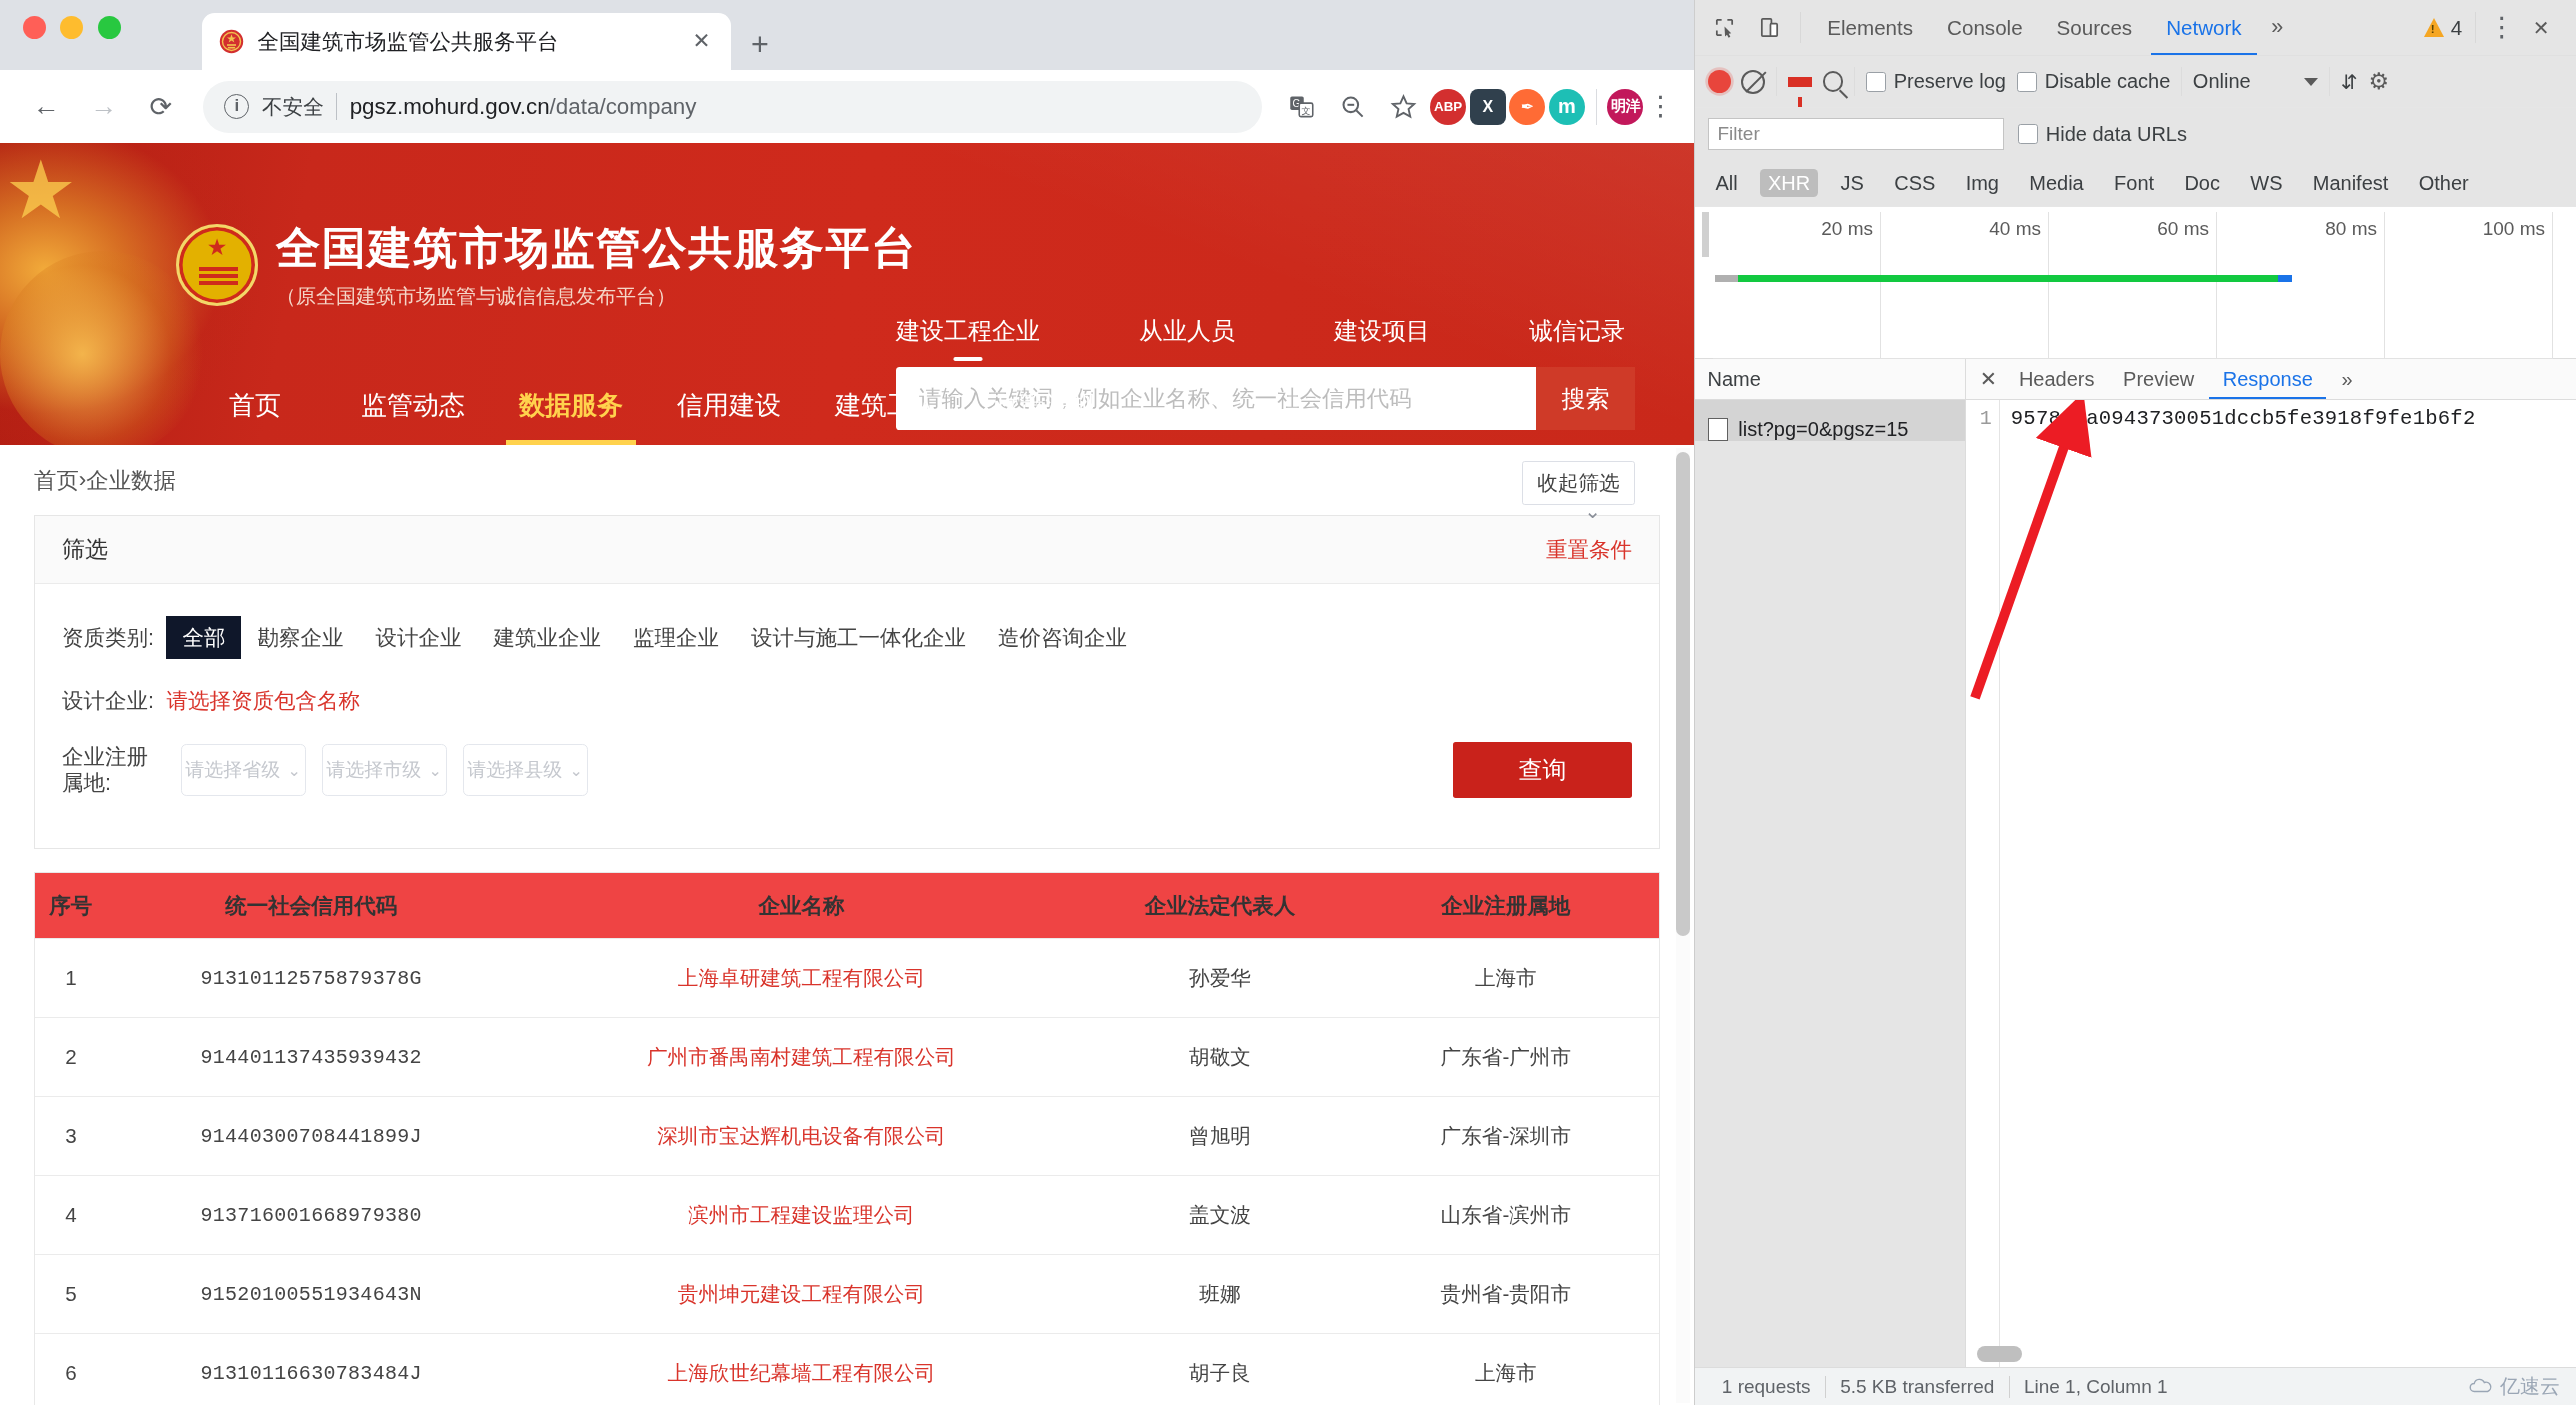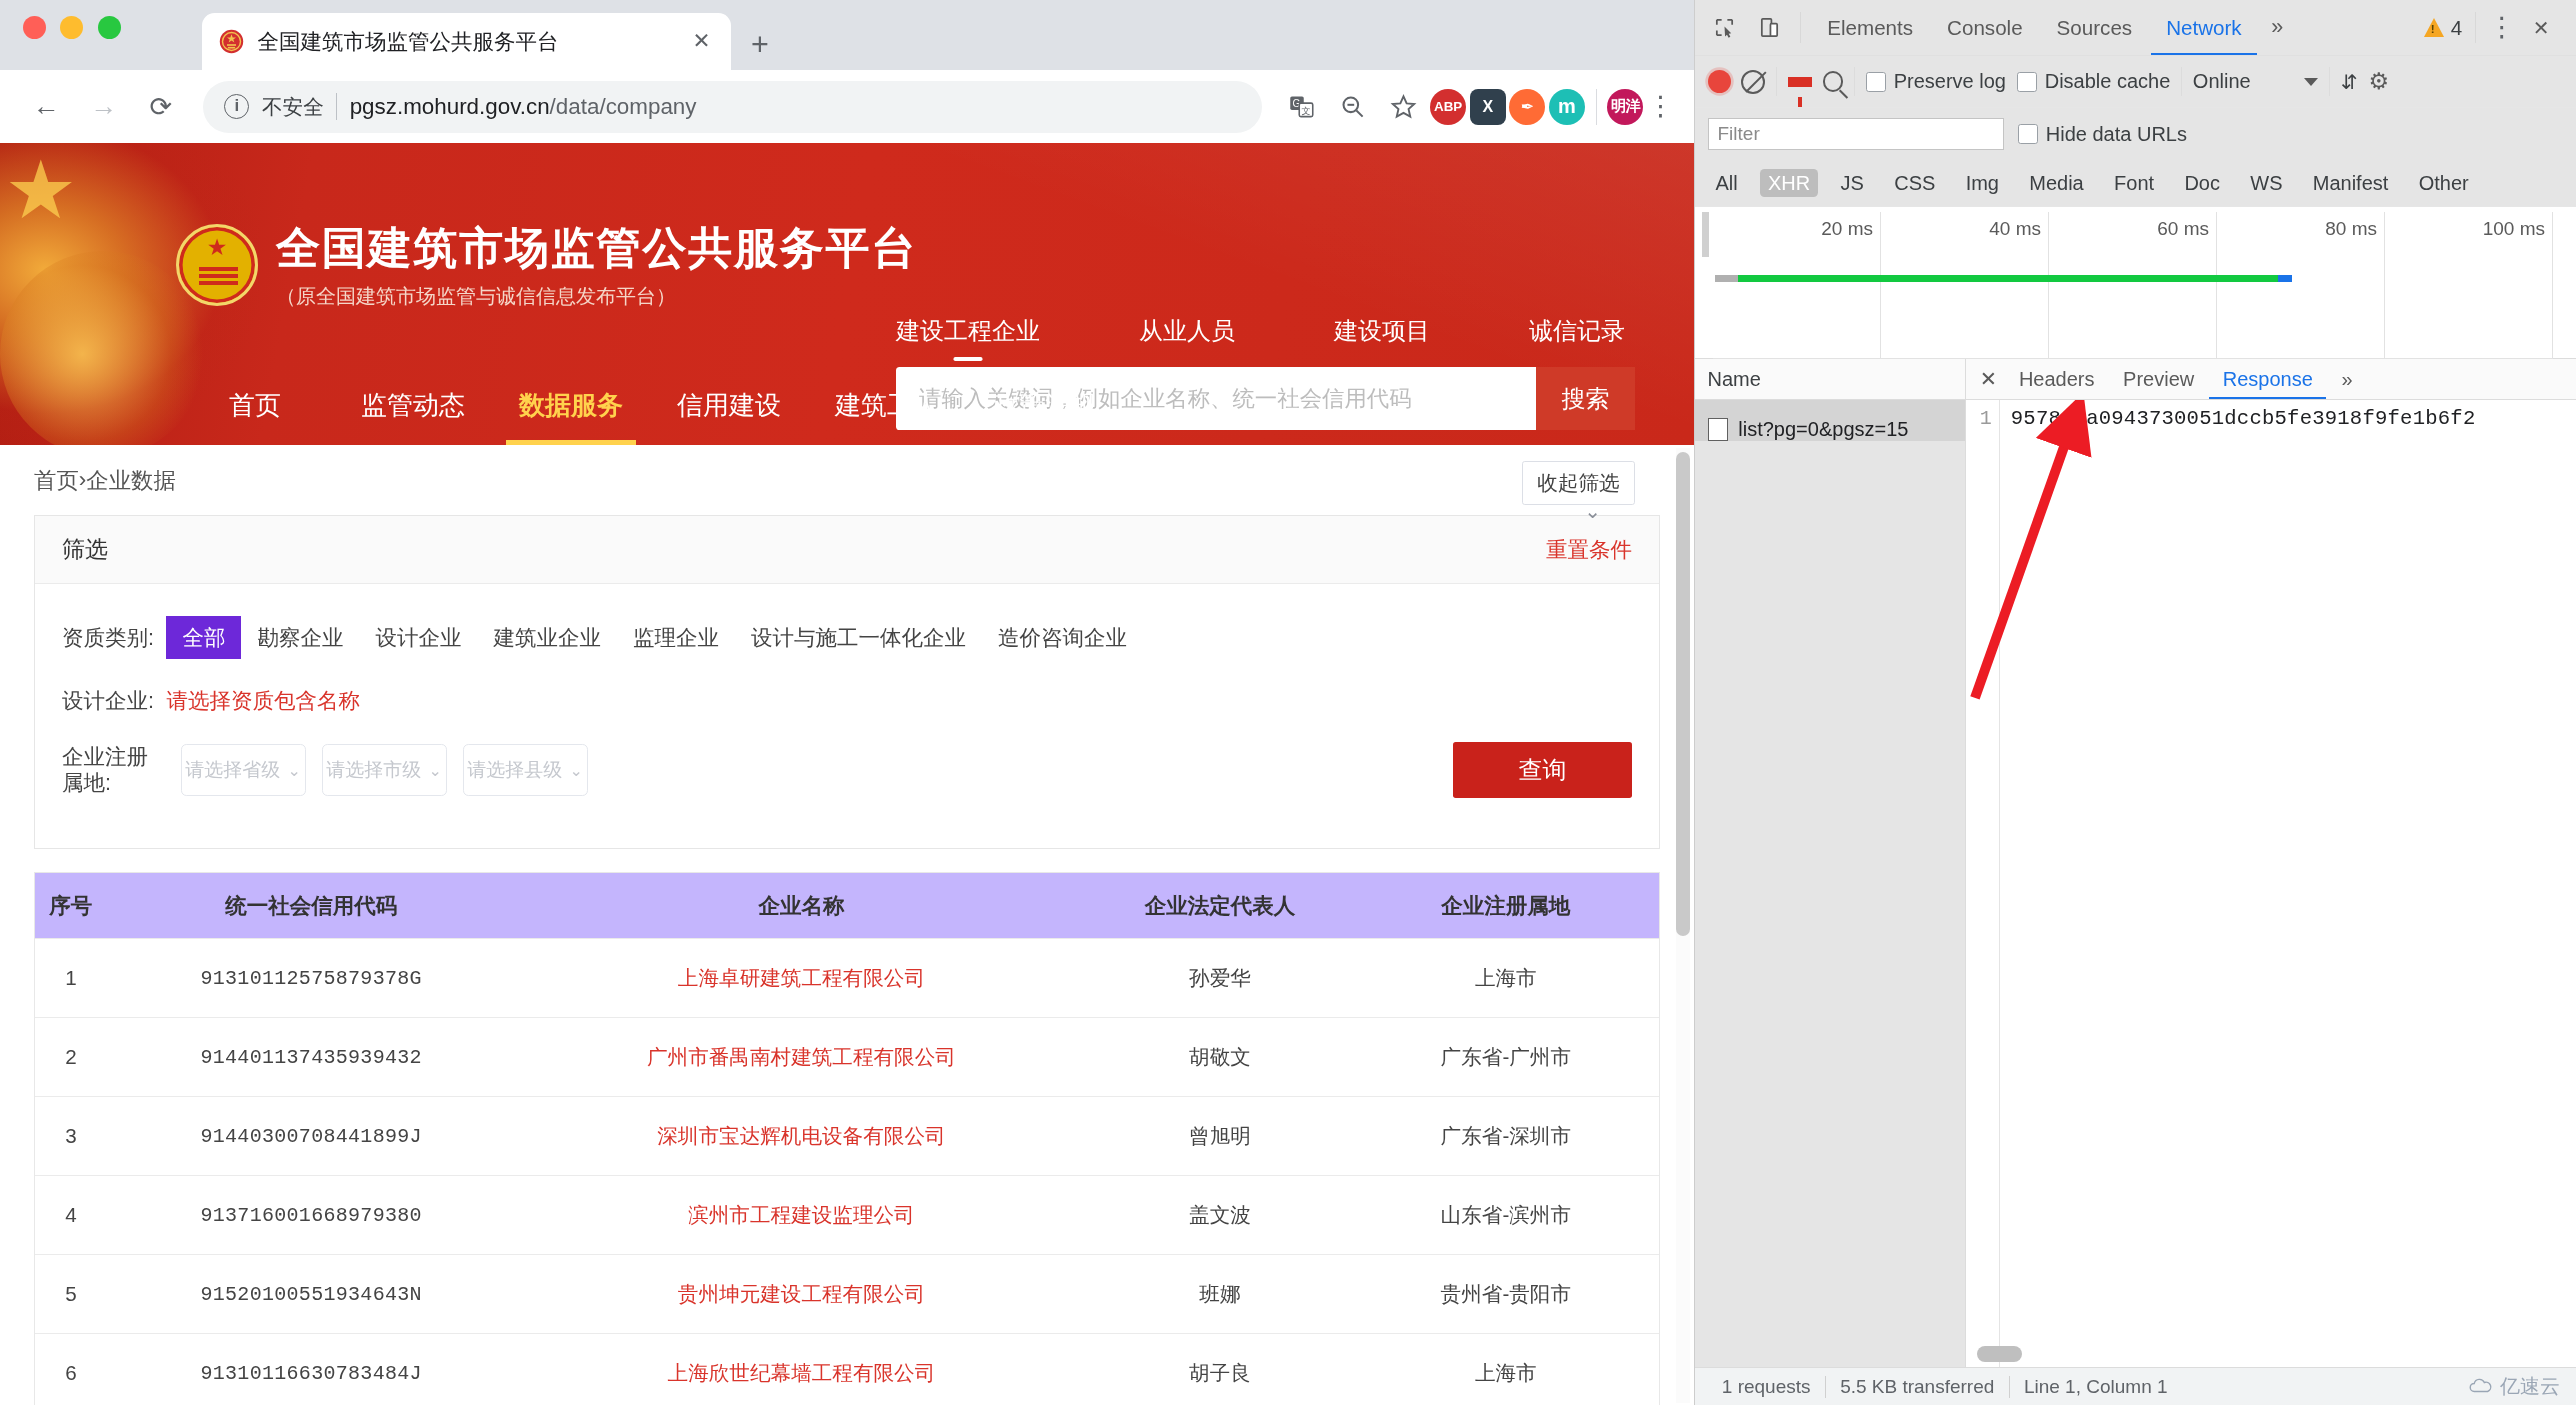--- a/index.html
+++ b/index.html
@@ -113,34 +113,34 @@
   .fcard { margin: 0 34px; border:0.9px solid #e6e6e6; background:#fff; }
   .fcard-head { height: 68px; background:#fafafa; border-bottom:0.9px solid #ebebeb;
                 display:flex; align-items:center; padding: 0 27px; }
   .fcard-head .t { font-size: 23px; color:#333; }
   .fcard-head .reset { margin-left:auto; font-size: 21.5px; color:#d9342b; cursor:pointer; }
   .fbody { padding: 32px 27px 23px 27px; }
   .frow { display:flex; align-items:center; margin-bottom: 27px; }
   .flabel { font-size: 21.5px; color:#444; white-space:nowrap; margin-right: 12.5px; }
   .ftags { display:flex; align-items:center; gap: 0; }
   .ftag { font-size: 21.5px; color:#444; padding: 7.2px 16px; cursor:pointer; white-space:nowrap; }
-  .ftag.sel { background:#6d28d9; color:#fff; }
+  .ftag.sel { background:#0f172a; color:#fff; }
   .flink { font-size: 21.5px; color:#d9342b; cursor:pointer; }
   .sel-box { width: 125px; height: 52px; border:0.9px solid #e4e7ed; border-radius: 5.4px;
              display:flex; align-items:center; justify-content:center; gap: 7.2px; margin-right: 16px;
              font-size: 19px; color:#c5c8ce; cursor:pointer; }
   .sel-box .chev { font-size: 16px; }
   .query-btn { margin-left:auto; width: 179px; height: 56px; background:#c9221b; color:#fff;
                font-size: 24px; border:none; border-radius: 2.7px; cursor:pointer; font-family:inherit; }
   .flabel-2l { font-size: 21.5px; color:#444; width: 106px; line-height: 1.25; margin-right: 12.5px; }
 
   
   .tbl { margin: 23px 34px 0 34px; border:0.9px solid #e8e8e8; border-bottom:none; }
   .tbl table { width: 100%; border-collapse: collapse; }
-  .tbl th { background:#c4b5fd; font-size: 21.5px; color:#333; font-weight:bold;
+  .tbl th { background:#ef4444; font-size: 21.5px; color:#333; font-weight:bold;
             padding: 18px 0; border-bottom:0.9px solid #ebebeb; }
   .tbl td { font-size: 20.6px; color:#444; padding: 25px 0; border-bottom:0.9px solid #ebebeb; text-align:center; }
   .tbl td.code { font-family:"Liberation Mono","DejaVu Sans Mono",monospace; font-size: 20px; letter-spacing:0.3px;}
   .tbl td.name { color:#d9342b; cursor:pointer; }
   .col-idx { width: 63px; } .col-code { width: 359px; } .col-name { width: 502px; }
   .col-rep { width: 233px; } .col-loc { width: 269px; }
 
   
   .pscroll { position:absolute; right: 3.6px; top: 305px; width: 14.3px; height: 955px; background:#fbfbfb; }
   .pthumb { position:absolute; right: 3.6px; top: 309px; width: 14.3px; height: 484px;

